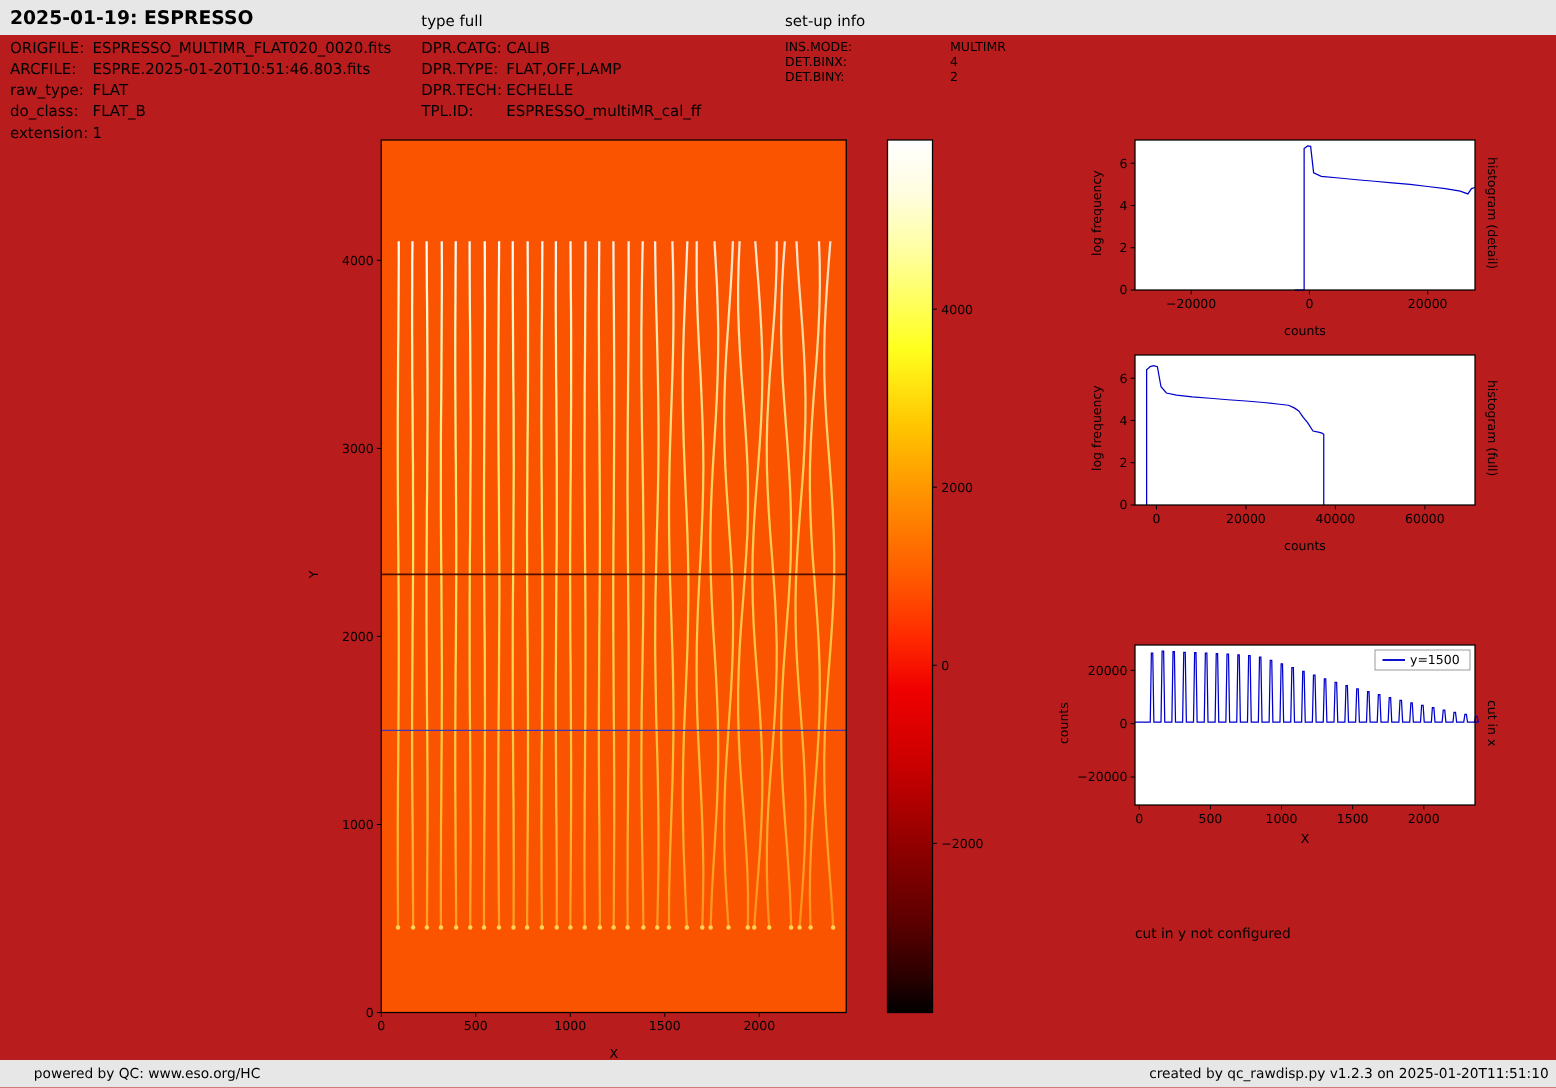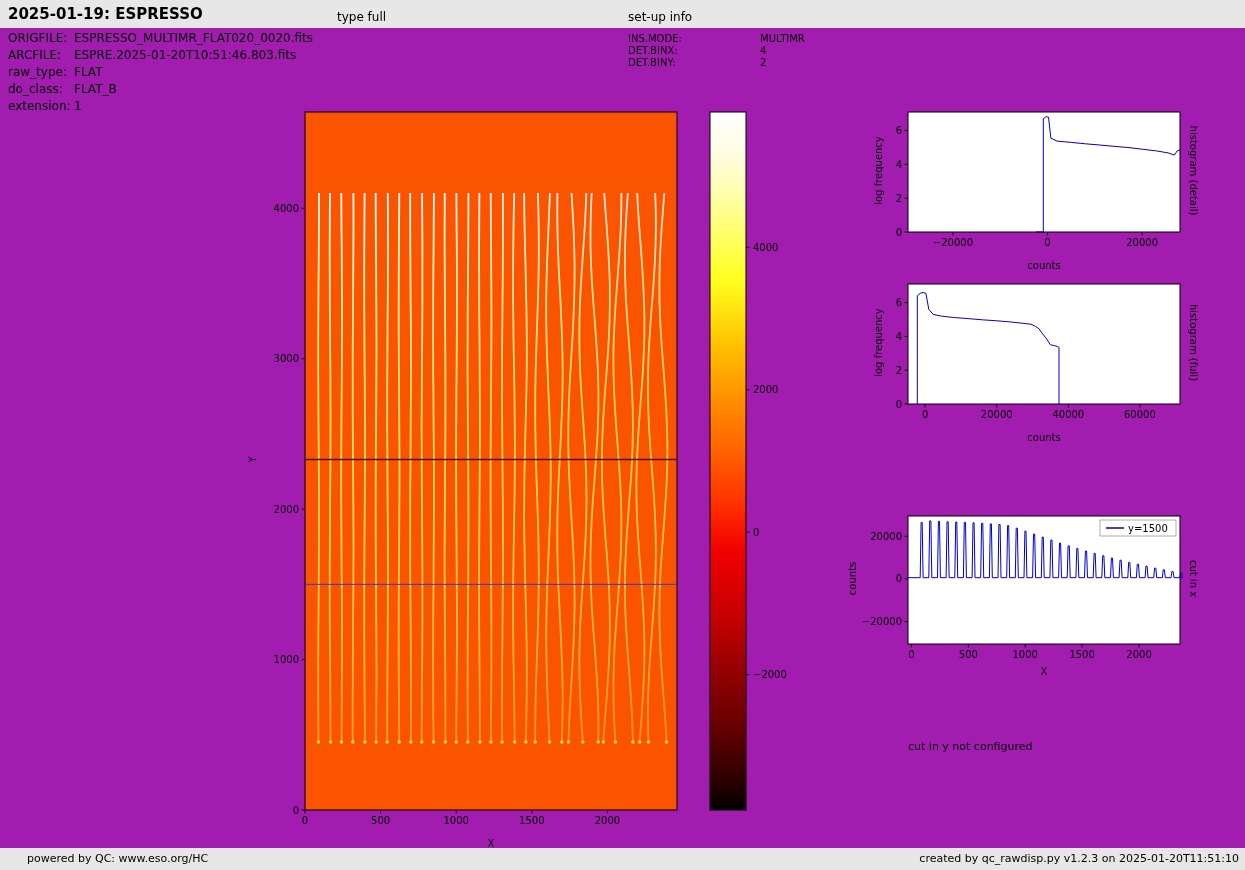--- a/index.html
+++ b/index.html
@@ -1,18 +1,18 @@
 <!DOCTYPE html>
 <html><head>
 <meta charset="utf-8">
 <style>
   * { margin:0; padding:0; box-sizing:border-box; }
   html,body { width:1245px; height:870px; }
   body { font-family:"DejaVu Sans", sans-serif; background:#f0f0f0; color:#000; position:relative; }
-  #stage { position:absolute; left:0; top:0; width:1245px; height:870px; background:#a21caf; overflow:hidden; }
+  #stage { position:absolute; left:0; top:0; width:1245px; height:870px; background:#b91c1c; overflow:hidden; }
 
   .band { position:absolute; left:0; right:0; background:#e7e7e7; }
   #titlebar { top:0; height:28px; }
   #footerbar { top:848px; height:22px; }
 
   .title { position:absolute; left:8px; top:5px; font-size:15px; font-weight:bold; white-space:nowrap; }
   .sec-head { position:absolute; top:10px; font-size:12px; white-space:nowrap; }
   #type-head { left:337px; }
   #setup-head { left:628px; }
 
@@ -73,20 +73,26 @@
   <span id="setup-head" class="sec-head">set-up info</span>
 
   <div id="file-info" class="info">
     <div class="row"><span class="lbl">ORIGFILE:</span><span>ESPRESSO_MULTIMR_FLAT020_0020.fits</span></div>
     <div class="row"><span class="lbl">ARCFILE:</span><span>ESPRE.2025-01-20T10:51:46.803.fits</span></div>
     <div class="row"><span class="lbl">raw_type:</span><span>FLAT</span></div>
     <div class="row"><span class="lbl">do_class:</span><span>FLAT_B</span></div>
     <div class="row"><span class="lbl">extension:</span><span>1</span></div>
   </div>
 
+  <div id="type-info" class="info">
+    <div class="row"><span class="lbl">DPR.CATG:</span><span>CALIB</span></div>
+    <div class="row"><span class="lbl">DPR.TYPE:</span><span>FLAT,OFF,LAMP</span></div>
+    <div class="row"><span class="lbl">DPR.TECH:</span><span>ECHELLE</span></div>
+    <div class="row"><span class="lbl">TPL.ID:</span><span>ESPRESSO_multiMR_cal_ff</span></div>
+  </div>
 
   <div id="setup-info" class="info">
     <div class="row"><span class="lbl">INS.MODE:</span><span>MULTIMR</span></div>
     <div class="row"><span class="lbl">DET.BINX:</span><span>4</span></div>
     <div class="row"><span class="lbl">DET.BINY:</span><span>2</span></div>
   </div>
 
   <svg id="raw-svg" class="plot" width="372" height="698">
       <rect x="0" y="0" width="372" height="698" fill="#fb5400" stroke="none"></rect>
       <defs>

